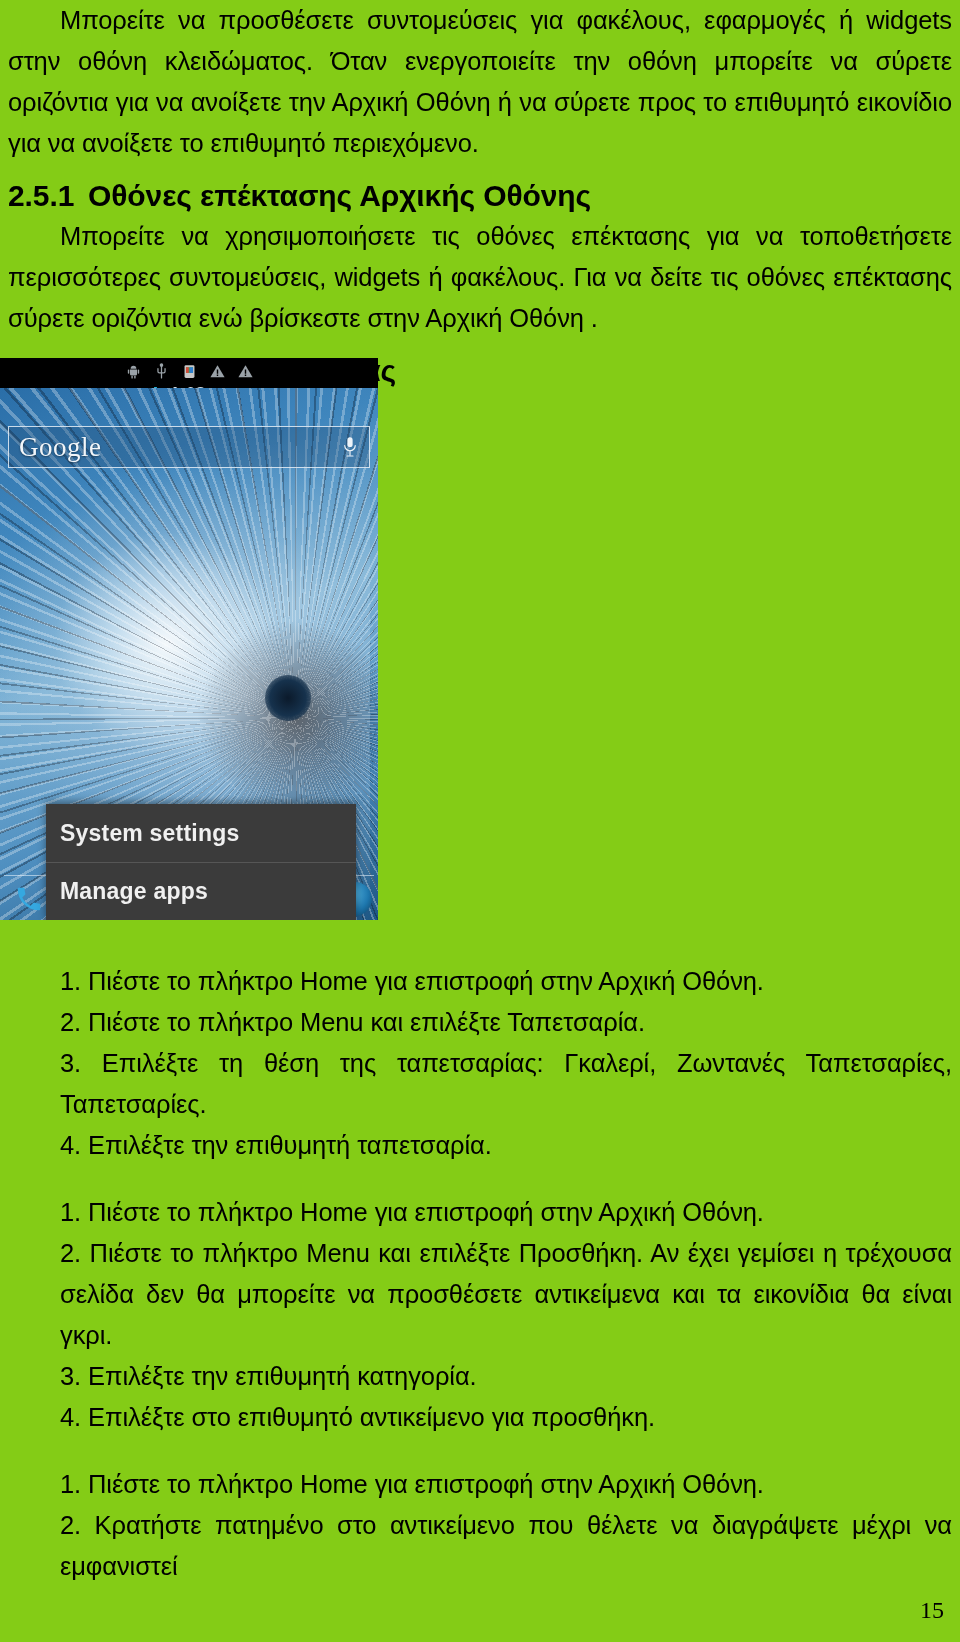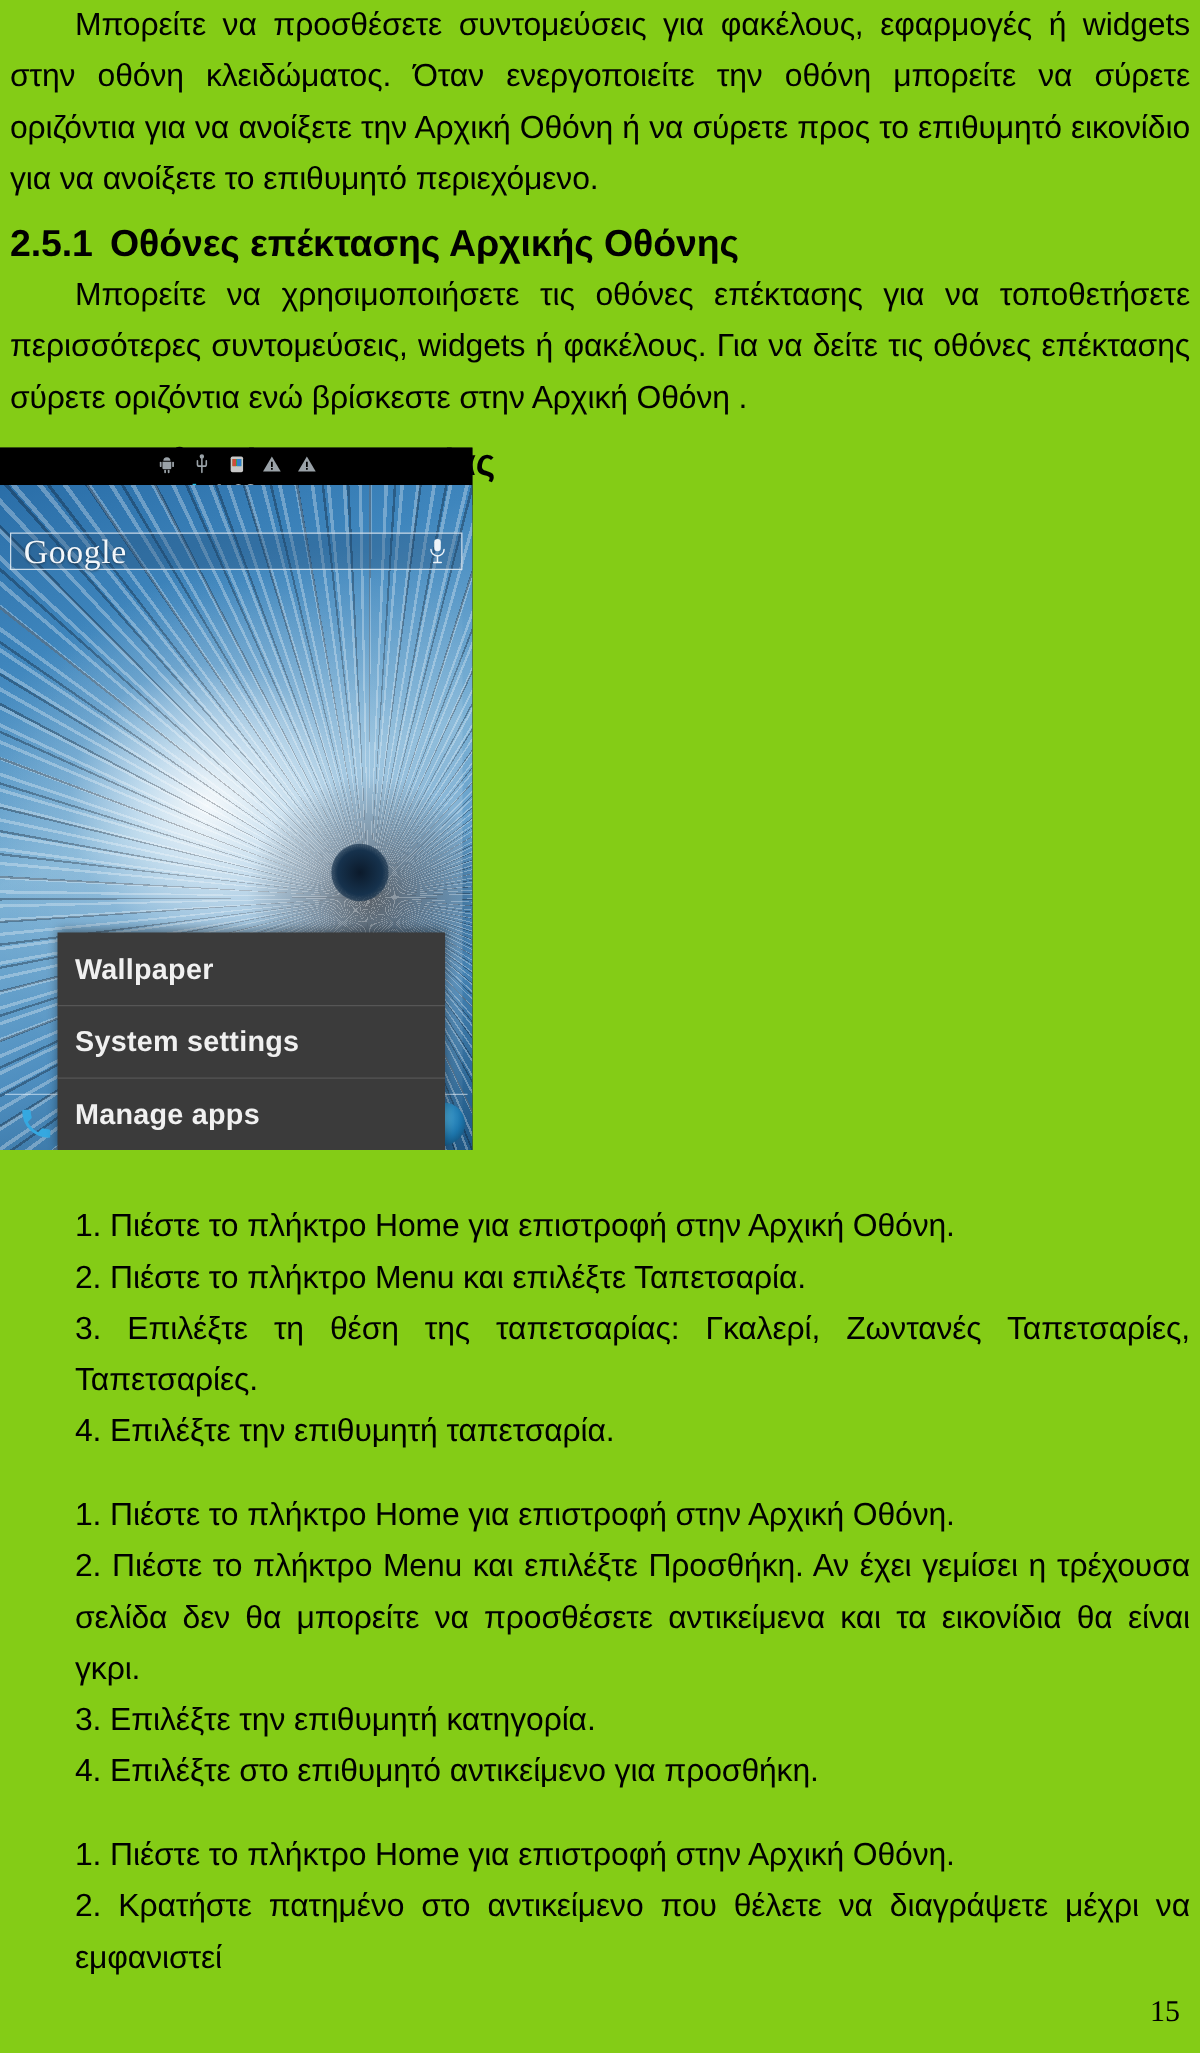--- a/index.html
+++ b/index.html
@@ -146,21 +146,21 @@
     width: 46px; height: 46px;
     border-radius: 50%;
     background: radial-gradient(circle, #0b1a2b 0%, #16324d 55%, rgba(20,50,80,0) 100%);
   }
 
   
   .search-widget {
     position: absolute;
     left: 8px; top: 38px;
     width: 362px;
-    height: 30px;
+    height: 42px;
     border: 1.5px solid rgba(230,240,248,0.85);
     box-sizing: border-box;
     background: rgba(30,70,110,0.30);
     display: flex;
     align-items: center;
     padding: 0 10px;
   }
   .google-logo {
     font-family: "Liberation Serif", serif;
     font-size: 27px;
@@ -352,21 +352,20 @@
       <div class="divider-line"></div>
 
       <span class="dock-phone">
         <svg viewBox="0 0 24 24" fill="currentColor">
             <path d="M6.6 10.8a15 15 0 0 0 6.6 6.6l2.2-2.2a1 1 0 0 1 1-.25 11.4 11.4 0 0 0 3.6.58 1 1 0 0 1 1 1V20a1 1 0 0 1-1 1A17 17 0 0 1 3 4a1 1 0 0 1 1-1h3.5a1 1 0 0 1 1 1 11.4 11.4 0 0 0 .57 3.6 1 1 0 0 1-.25 1l-2.2 2.2z"></path>
           </svg>
       </span>
       <span class="dock-ball"></span>
 
       <div class="phone-menu">
-        <div class="menu-item">Wallpaper</div>
         <div class="menu-item">System settings</div>
         <div class="menu-item">Manage apps</div>
       </div>
     </div>
   </div>
 
   <div class="page-number">15</div>
 
 </div>
 

